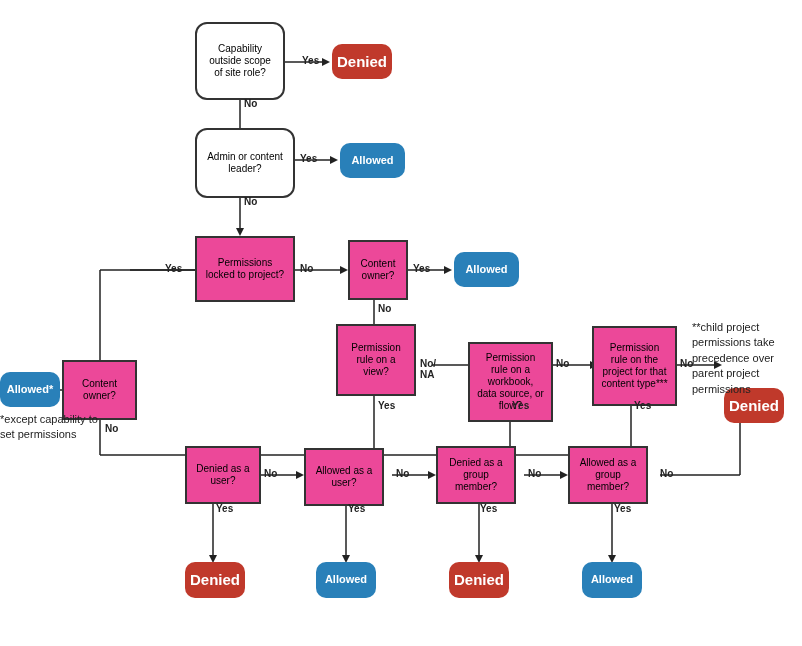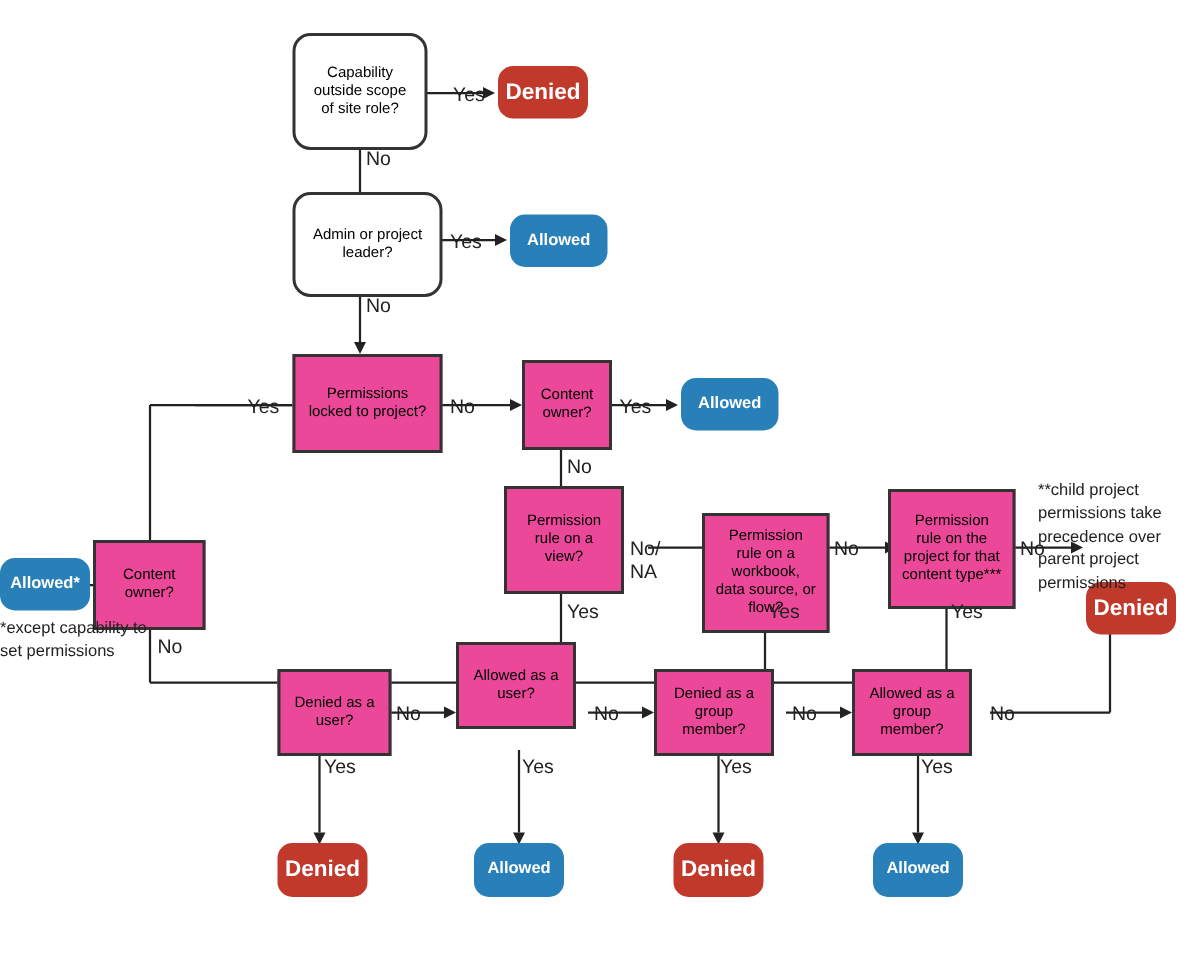--- a/index.html
+++ b/index.html
@@ -56,22 +56,22 @@
     .result-blue {
       background: #2980b9;
       color: #fff;
       border-radius: 10px;
       padding: 6px 10px;
       font-weight: bold;
       font-size: 11px;
     }
     .label {
       position: absolute;
-      font-size: 13px;
-      font-weight: normal;
+      font-size: 10px;
+      font-weight: bold;
       color: #222;
     }
     .note {
       position: absolute;
       font-size: 11px;
       color: #222;
       line-height: 1.4;
     }
   </style>
 </head>
@@ -167,21 +167,21 @@
 
   <div class="label" style="left:302px; top:55px;">Yes</div>
 
   <div class="label" style="left:244px; top:98px;">No</div>
 
   <div class="node result-red" style="left:332px; top:44px; width:60px; height:35px;">
     <span>Denied</span>
   </div>
 
   <div class="node diamond" style="left:195px; top:128px; width:100px; height:70px;">
-    <span>Admin or project leader?</span>
+    <span>Admin or content leader?</span>
   </div>
 
   <div class="label" style="left:300px; top:153px;">Yes</div>
 
   <div class="label" style="left:244px; top:196px;">No</div>
 
   <div class="node result-blue" style="left:340px; top:143px; width:65px; height:35px;">
     <span>Allowed</span>
   </div>
 
@@ -254,21 +254,21 @@
   </div>
 
   <div class="node rect" style="left:185px; top:446px; width:76px; height:58px;">
     <span>Denied as a user?</span>
   </div>
 
   <div class="label" style="left:216px; top:503px;">Yes</div>
 
   <div class="label" style="left:264px; top:468px;">No</div>
 
-  <div class="node rect" style="left:304px; top:428px; width:80px; height:58px;">
+  <div class="node rect" style="left:304px; top:448px; width:80px; height:58px;">
     <span>Allowed as a user?</span>
   </div>
 
   <div class="label" style="left:348px; top:503px;">Yes</div>
 
   <div class="label" style="left:396px; top:468px;">No</div>
 
   <div class="node rect" style="left:436px; top:446px; width:80px; height:58px;">
     <span>Denied as a group member?</span>
   </div>

